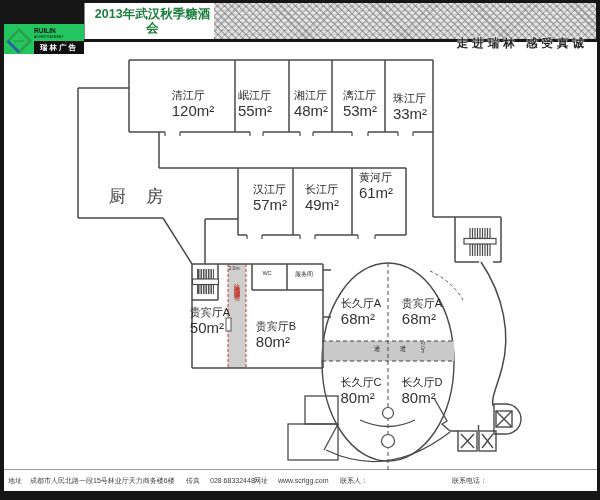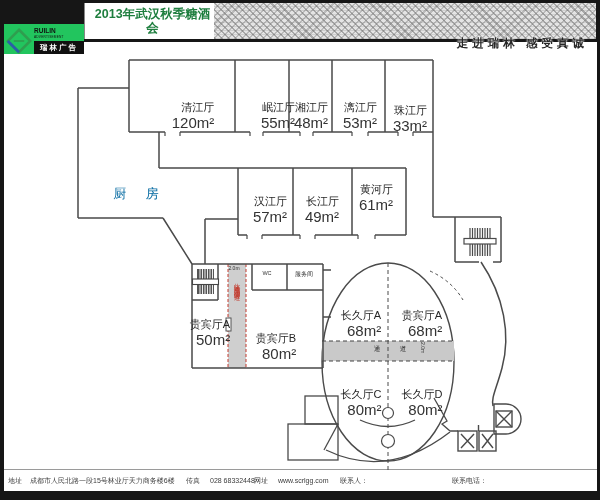--- a/index.html
+++ b/index.html
@@ -31,25 +31,25 @@
           font-size:11.5px;font-weight:bold;color:#262626;letter-spacing:4px;
           text-shadow:0 0 2px #fff,0 0 2px #fff;margin-top:10px;}
   
   #footer-info{position:absolute;left:0;top:469px;width:600px;height:22px;background:#fff;
                border-top:1px solid #9a9a9a;font-size:7px;color:#3c3c3c;}
   #footer-info span{position:absolute;top:0;line-height:22px;white-space:nowrap;}
   #footer-bar{position:absolute;left:0;top:491px;width:600px;height:9px;background:#161616;}
   #edge-left{position:absolute;left:0;top:0;width:4px;height:500px;background:#161616;}
   #edge-right{position:absolute;right:0;top:0;width:3px;height:500px;background:#161616;}
   
-  .room-label{position:absolute;transform:translateX(-50%);text-align:right;color:#262626;z-index:3;margin-top:12px;}
+  .room-label{position:absolute;transform:translateX(-50%);text-align:left;color:#262626;z-index:3;}
   .room-name{display:block;font-size:11px;font-weight:500;line-height:13px;white-space:nowrap;}
   .room-area{display:block;font-size:15px;line-height:12px;margin-top:3px;color:#333;white-space:nowrap;}
   #kitchen-label{position:absolute;left:140px;top:185px;transform:translateX(-50%);
-                 font-size:13px;letter-spacing:8px;color:#0369a1;white-space:nowrap;z-index:3;}
+                 font-size:17px;letter-spacing:8px;color:#404040;white-space:nowrap;z-index:3;}
   .tiny-label{position:absolute;transform:translateX(-50%);font-size:6px;color:#333;
               white-space:nowrap;z-index:3;}
   #fire-note{position:absolute;left:230px;top:278px;width:14px;height:86px;
              writing-mode:vertical-rl;font-size:6.5px;letter-spacing:1.5px;color:#c23b2e;
              line-height:14px;z-index:3;}
   #aisle-width{position:absolute;left:420px;top:342px;writing-mode:vertical-rl;
                font-size:5px;color:#333;z-index:3;}
   #plan-svg{position:absolute;left:0;top:0;z-index:1;}
 </style>
 </head>
@@ -139,21 +139,21 @@
       <rect x="479" y="431" width="17" height="20"></rect>
       <path d="M482,434 L493,448 M493,434 L482,448"></path>
       <path d="M478.5,425 V431"></path>
     </g>
   </svg>
 
   <div class="room-label" style="left:193px;top:89px">
       <span class="room-name">清江厅</span>
       <span class="room-area">120m²</span>
     </div>
-  <div class="room-label" style="left:278px;top:89px">
+  <div class="room-label" style="left:255px;top:89px">
       <span class="room-name">岷江厅</span>
       <span class="room-area">55m²</span>
     </div>
   <div class="room-label" style="left:311px;top:89px">
       <span class="room-name">湘江厅</span>
       <span class="room-area">48m²</span>
     </div>
   <div class="room-label" style="left:360px;top:89px">
       <span class="room-name">漓江厅</span>
       <span class="room-area">53m²</span>

